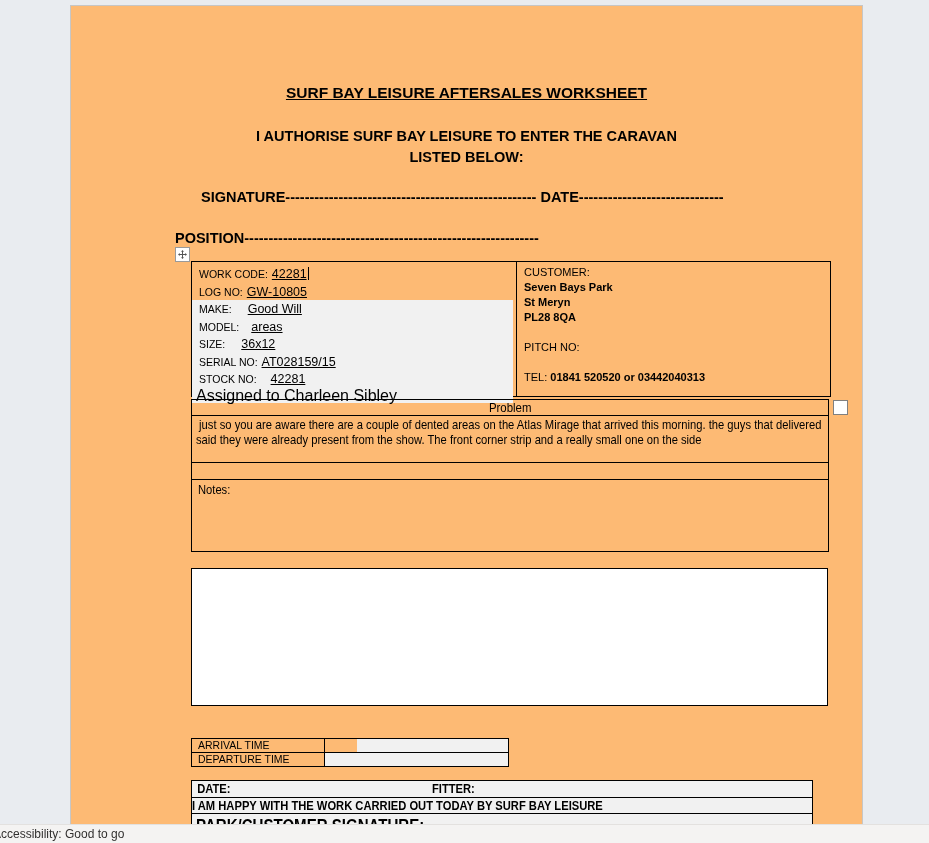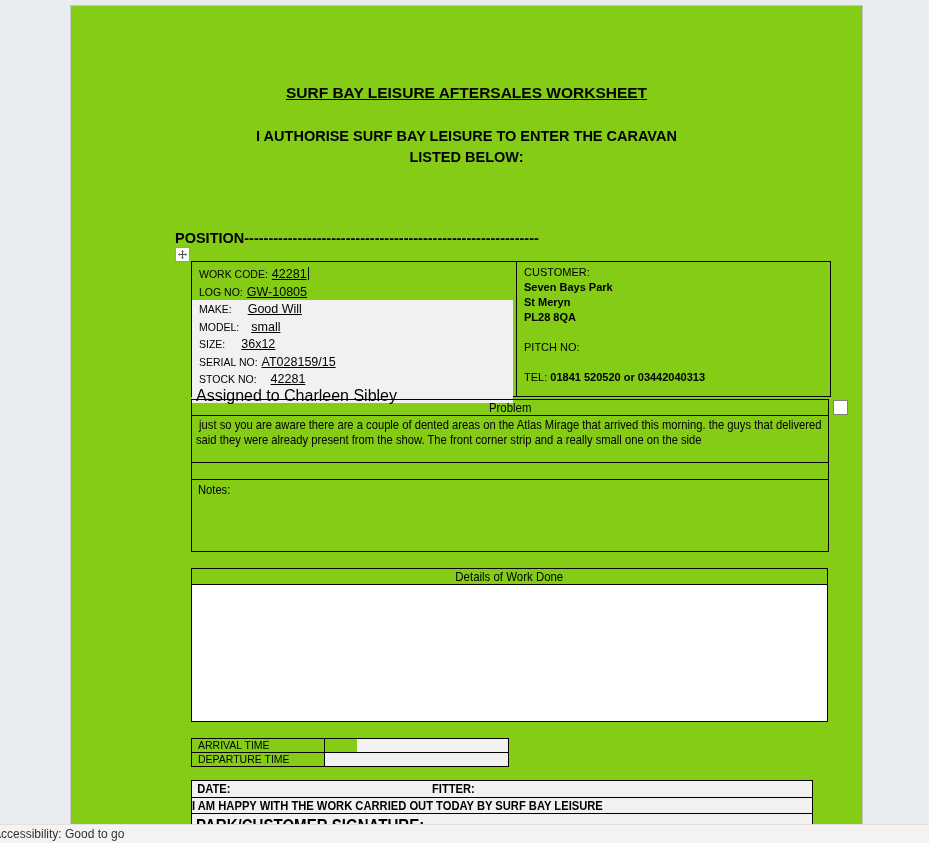--- a/index.html
+++ b/index.html
@@ -1,19 +1,19 @@
 <!DOCTYPE html>
 <html><head>
 <meta charset="utf-8">
 <style>
   html,body{margin:0;padding:0;width:929px;height:843px;overflow:hidden;
     font-family:"Liberation Sans","DejaVu Sans",sans-serif;}
   .app{position:relative;width:929px;height:843px;background:#e9ecf0;}
   .page{position:absolute;left:70px;top:5px;width:791px;height:820px;
-    background:#84cc16;border:1px solid #c6c6c6;overflow:hidden;}
+    background:#fdba74;border:1px solid #c6c6c6;overflow:hidden;}
   
   .doc-title{position:absolute;top:78px;left:0;width:100%;text-align:center;
     font-size:15.5px;font-weight:bold;text-decoration:underline;color:#000;}
   .auth{position:absolute;top:120px;left:0;width:100%;text-align:center;
     font-size:14.5px;font-weight:bold;line-height:21px;color:#000;}
   .sig-line{position:absolute;top:183px;left:130px;font-size:14.5px;font-weight:bold;color:#000;white-space:nowrap;}
   .pos-line{position:absolute;top:224px;left:104px;font-size:14.5px;font-weight:bold;color:#000;white-space:nowrap;}
   
   .move-handle{position:absolute;top:241px;left:104px;width:13px;height:13px;border:1px solid #9a9a9a;
     background:#fff;display:flex;align-items:center;justify-content:center;}
@@ -70,35 +70,36 @@
 <div class="app">
   <div class="page">
 
     <div class="doc-title">SURF BAY LEISURE AFTERSALES WORKSHEET</div>
 
     <div class="auth">
       <div>I AUTHORISE SURF BAY LEISURE TO ENTER THE CARAVAN</div>
       <div>LISTED BELOW:</div>
     </div>
 
+    <div class="sig-line">SIGNATURE---------------------------------------------------- DATE------------------------------</div>
     <div class="pos-line">POSITION-------------------------------------------------------------</div>
 
     <div class="move-handle">
       <svg width="9" height="9" viewBox="0 0 11 11">
         <path d="M5.5 0 L7.3 2.2 H6.1 V4.9 H8.8 V3.7 L11 5.5 L8.8 7.3 V6.1 H6.1 V8.8 H7.3 L5.5 11 L3.7 8.8 H4.9 V6.1 H2.2 V7.3 L0 5.5 L2.2 3.7 V4.9 H4.9 V2.2 H3.7 Z" fill="#555"></path>
       </svg>
     </div>
 
     <div class="info-table">
       <div class="info-left">
         <div class="iline"><span class="ilbl">WORK CODE:</span><span class="ival">42281</span><span class="caret"></span></div>
         <div class="iline"><span class="ilbl">LOG NO:</span><span class="ival">GW-10805</span></div>
         <div class="shade">
           <div class="iline"><span class="ilbl">MAKE:</span><span class="ival gap1">Good Will</span></div>
-          <div class="iline"><span class="ilbl">MODEL:</span><span class="ival gap2">small</span></div>
+          <div class="iline"><span class="ilbl">MODEL:</span><span class="ival gap2">areas</span></div>
           <div class="iline"><span class="ilbl">SIZE:</span><span class="ival gap1">36x12</span></div>
           <div class="iline"><span class="ilbl">SERIAL NO:</span><span class="ival">AT028159/15</span></div>
           <div class="iline"><span class="ilbl">STOCK NO:</span><span class="ival gap3">42281</span></div>
           <div class="assigned">Assigned to Charleen Sibley</div>
         </div>
       </div>
       <div class="info-right">
         <div class="aline">CUSTOMER:</div>
         <div class="aline"><b>Seven Bays Park</b></div>
         <div class="aline"><b>St Meryn</b></div>
@@ -115,21 +116,20 @@
       <div class="p-text">
           <div class="cxb"> just so you are aware there are a couple of dented areas on the Atlas Mirage that arrived this morning. the guys that delivered said they were already present from the show. The front corner strip and a really small one on the side</div>
         </div>
       <div class="p-empty"></div>
       <div class="p-notes"><span class="cx">Notes:</span></div>
     </div>
 
     <div class="float-checkbox"></div>
 
     <div class="details-table">
-      <div class="d-header"><span class="cxc">Details of Work Done</span></div>
       <div class="d-body"></div>
     </div>
 
     <div class="times-table">
       <div class="t-row first">
         <div class="t-label">ARRIVAL TIME</div>
         <div class="t-value"></div>
       </div>
       <div class="t-row">
         <div class="t-label">DEPARTURE TIME</div>

